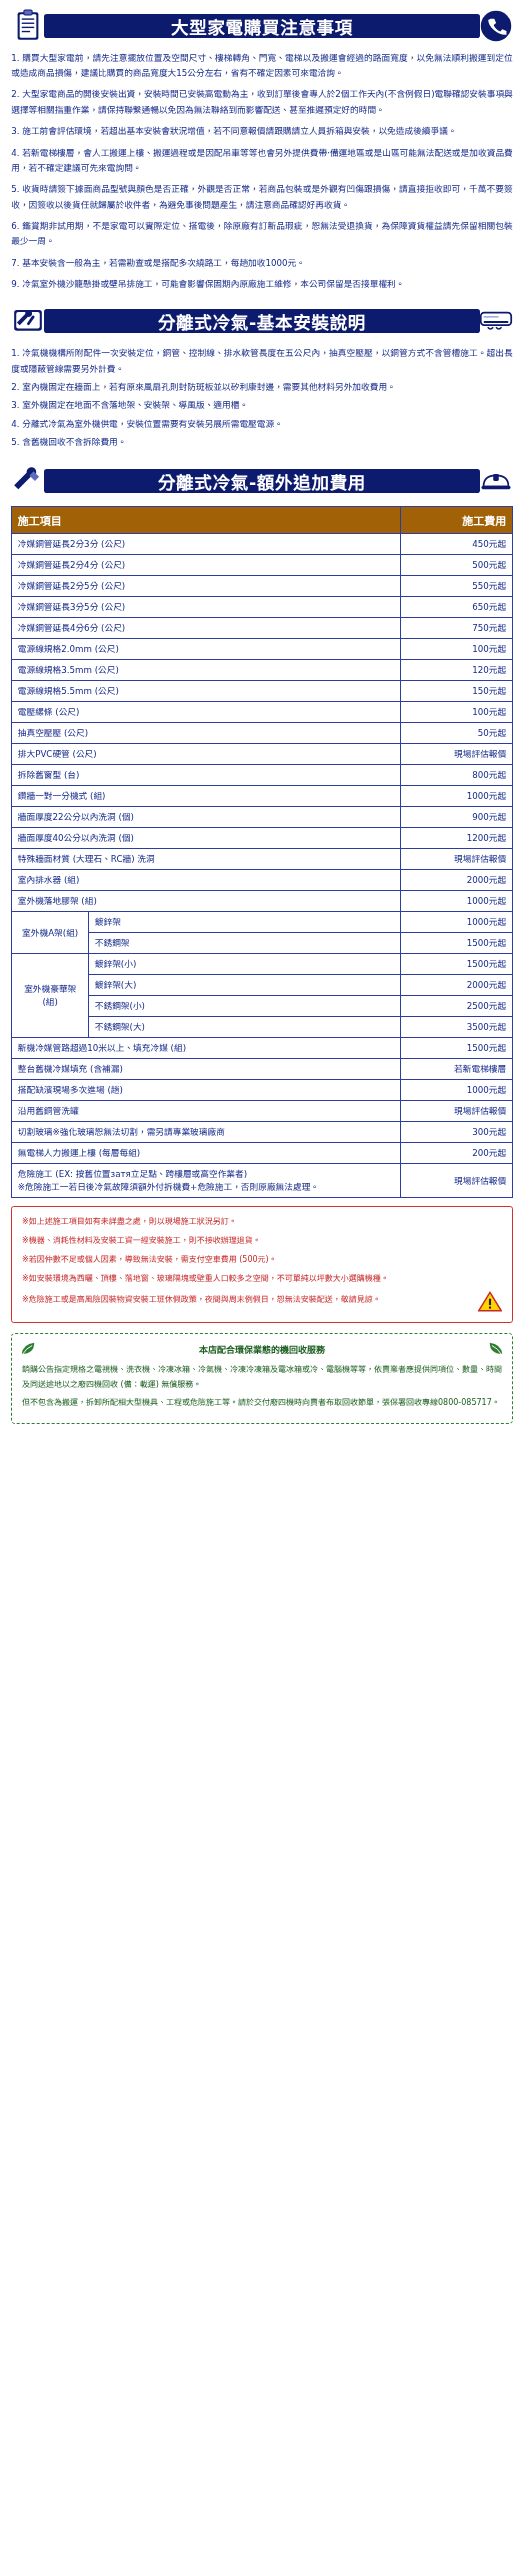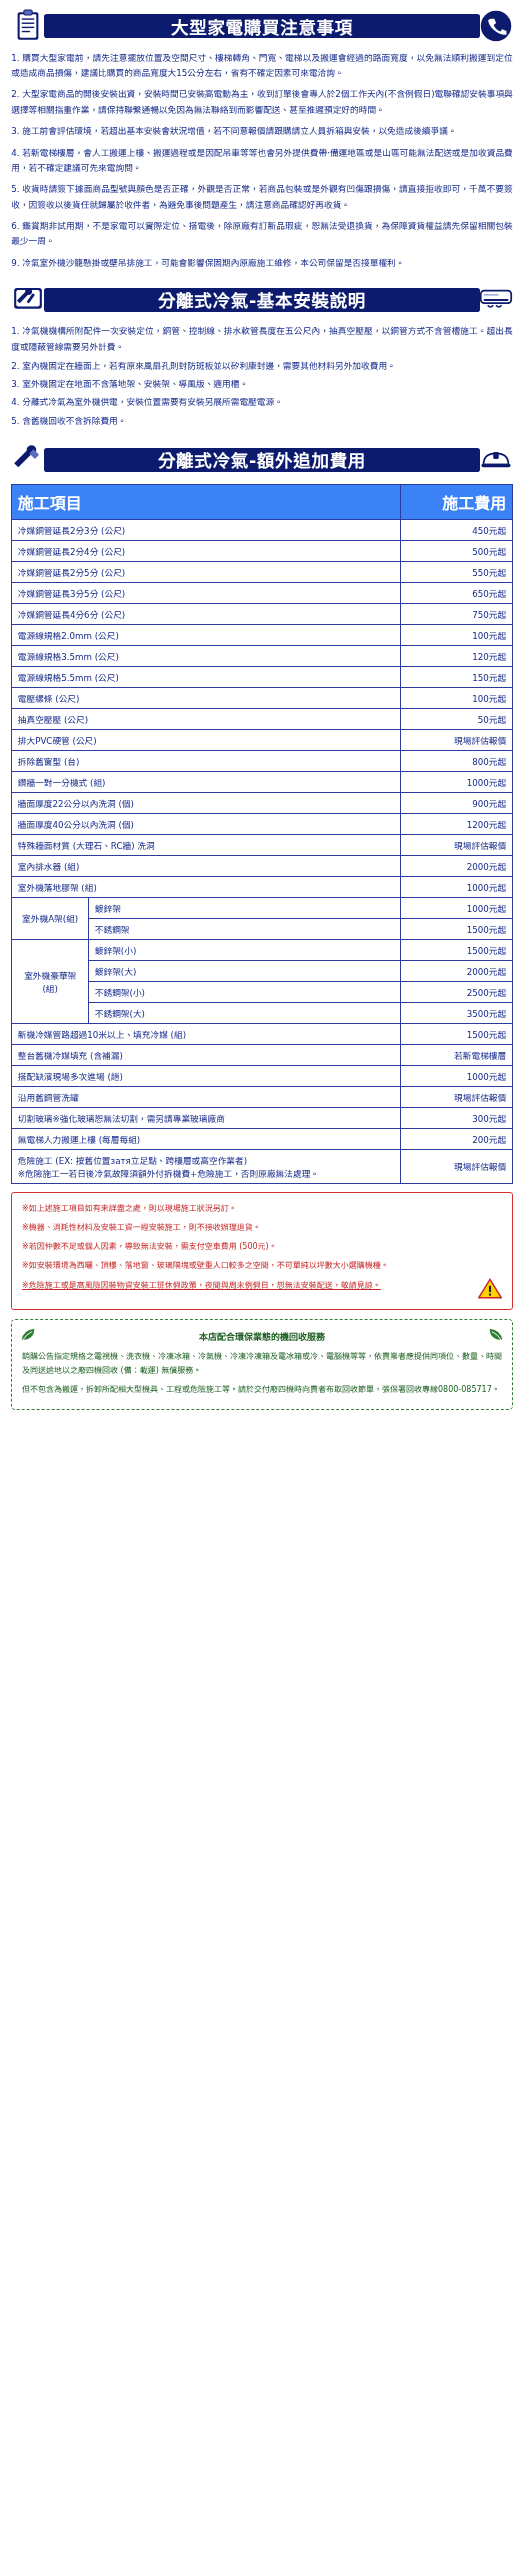--- a/index.html
+++ b/index.html
@@ -87,23 +87,23 @@
     border-collapse: collapse;
     font-size: 8.7px;
     color: #152a8a;
   }
   table.fee th, table.fee td {
     border: 0.7px solid #2b3d9e;
     padding: 3.5px 5.6px;
     vertical-align: middle;
   }
   table.fee thead th {
-    background: #3b82f6;
+    background: #a16207;
     color: #ffffff;
-    font-size: 16px;
+    font-size: 11px;
     font-weight: bold;
     padding: 4.9px 5.6px;
     text-align: left;
   }
   table.fee thead th.right { text-align: right; padding-left: 36px; }
   table.fee td.item { text-align: left; }
   table.fee td.cost { text-align: right; white-space: nowrap; width: 112px; }
   table.fee td.group {
     text-align: center;
     width: 77px;
@@ -115,23 +115,22 @@
     border: 1.4px solid #d32f2f;
     border-radius: 2.8px;
     padding: 8.4px 9.8px 9.8px 9.8px;
     font-size: 8px;
     line-height: 1.85;
     color: #c62828;
   }
   .footnote p { margin: 0 0 4.2px 0; text-align: justify; }
   .footnote .warnrow {
     display: flex;
-    align-items: center;
+    align-items: flex-end;
     gap: 3px;
-    text-decoration: underline;
   }
   .footnote .warnrow .txt { flex: 1; }
   .warn-icon { width: 24px; height: 21px; flex: 0 0 24px; }
 
   
   .greenbox {
     margin: 7px 11.2px 12.6px 11.2px;
     border: 1.4px dashed #2e7d32;
     border-radius: 4.2px;
     padding: 8.4px 9.8px;
@@ -184,20 +183,21 @@
     </span>
   </div>
 
   <div class="notes">
     <p>1. 購買大型家電前，請先注意擺放位置及空間尺寸、樓梯轉角、門寬、電梯以及搬運會經過的路面寬度，以免無法順利搬運到定位或造成商品損傷，建議比購買的商品寬度大15公分左右，省有不確定因素可來電洽詢。</p>
     <p>2. 大型家電商品的開後安裝出資，安裝時間已安裝高電動為主，收到訂單後會專人於2個工作天內(不含例假日)電聯確認安裝事項與選擇等相關指重作業，請保持聯繫通暢以免因為無法聯絡到而影響配送、甚至推遲預定好的時間。</p>
     <p>3. 施工前會評估環境，若超出基本安裝會狀況增值，若不同意報價請跟購請立人員拆箱與安裝，以免造成後續爭議。</p>
     <p>4. 若新電梯樓層，會人工搬運上樓、搬運過程或是因配吊車等等也會另外提供費帶·備運地區或是山區可能無法配送或是加收資品費用，若不確定建議可先來電詢問。</p>
     <p>5. 收貨時請簽下據面商品型號與顏色是否正確，外觀是否正常，若商品包裝或是外觀有凹傷跟損傷，請直接拒收即可，千萬不要簽收，因簽收以後貨任就歸屬於收件者，為避免事後問題產生，請注意商品確認好再收貨。</p>
     <p>6. 鑑賞期非試用期，不是家電可以實際定位、搭電後，除原廠有訂新品瑕疵，恕無法受退換貨，為保障資貨權益請先保留相關包裝最少一周。</p>
+    <p>7. 基本安裝含一般為主，若需勘查或是搭配多次繞路工，每趟加收1000元。</p>
     <p>9. 冷氣室外機沙籠懸掛或壁吊排施工，可能會影響保固期內原廠施工維修，本公司保留是否接單權利。</p>
   </div>
 
   <div class="banner">
     <span class="sideicon left">
       <svg viewBox="0 0 52 52">
         <rect x="6" y="10" width="40" height="30" rx="4" fill="#0d1b6e"></rect>
         <rect x="9" y="13" width="34" height="24" rx="3" fill="#ffffff"></rect>
         <path d="M14 32 L26 20 a5 5 0 1 0 -4 -4 L10 28 Z" fill="#0d1b6e"></path>
         <rect x="28" y="17" width="4" height="16" rx="2" fill="#0d1b6e" transform="rotate(35 30 25)"></rect>

